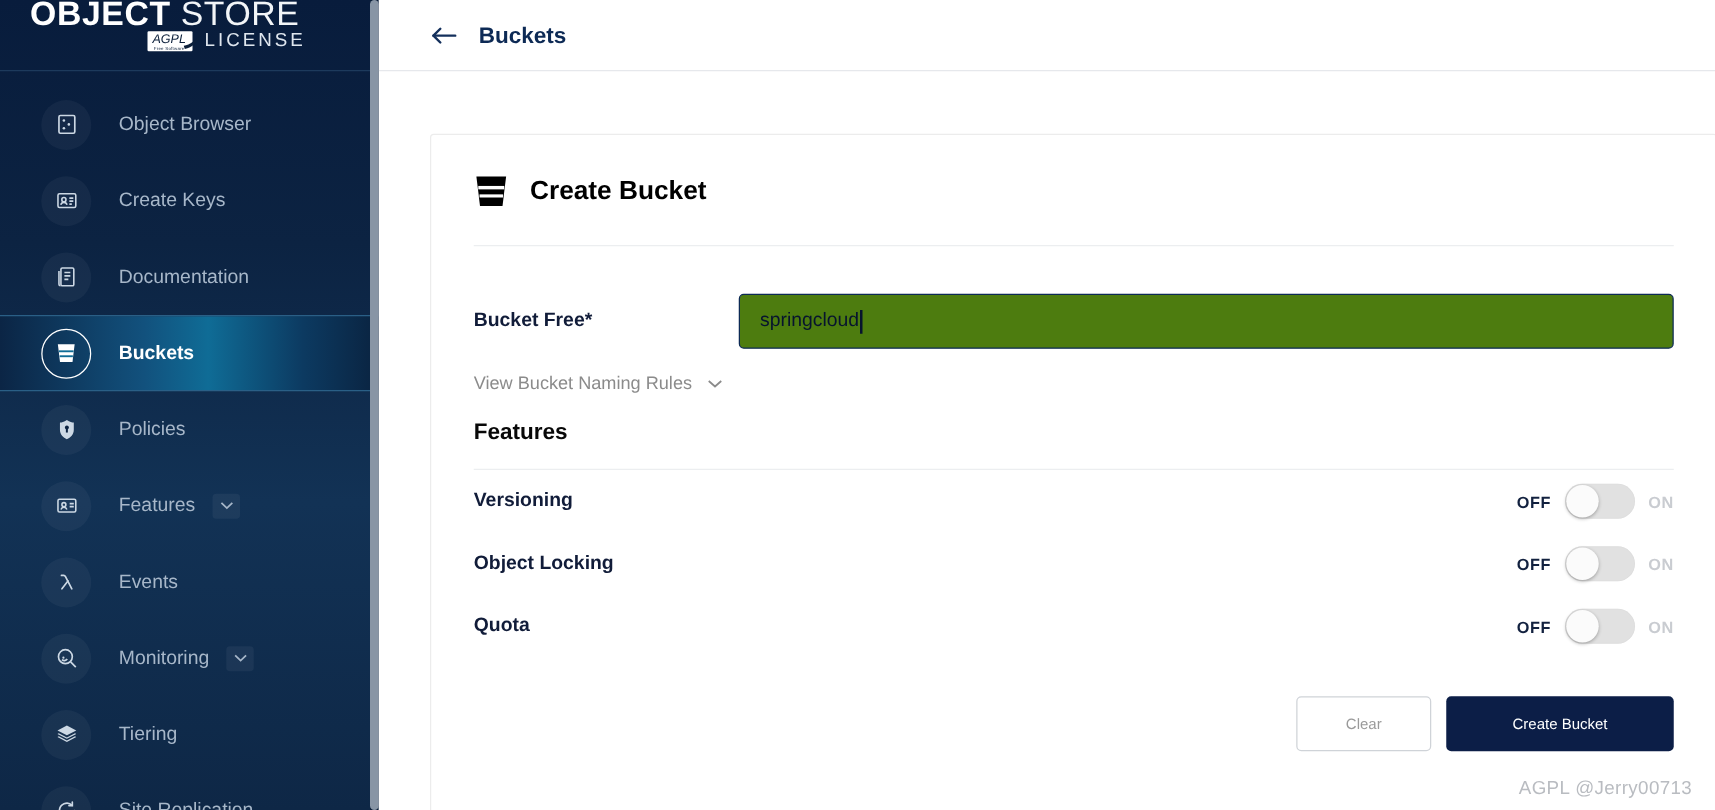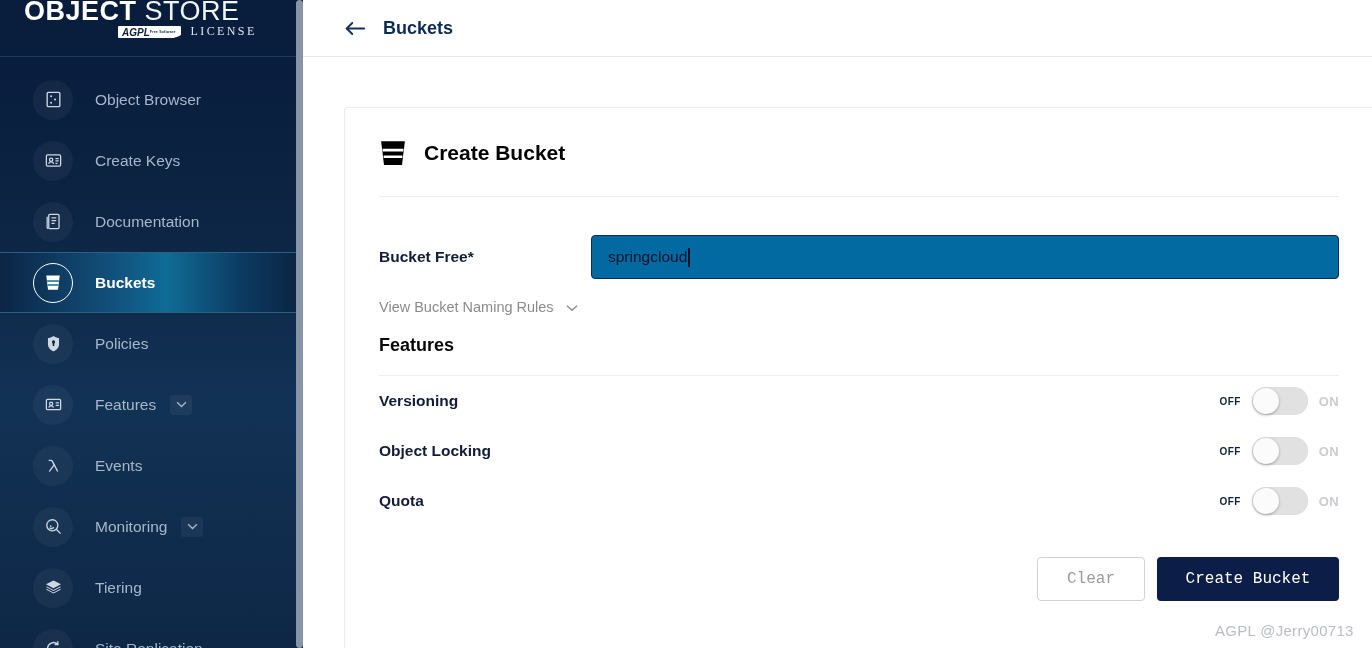--- a/index.html
+++ b/index.html
@@ -30,34 +30,34 @@
     color: #ffffff;
   }
   .logo-text .b { font-weight: bold; }
   .logo-text .l { font-weight: 300; color: #f2f5f8; }
   .license-row {
     position: absolute; left: 118px; top: 24px;
     display: flex; align-items: center; gap: 10px;
   }
   .agpl-badge {
     background: #fff; color: #0b1f3a;
-    font-size: 10px; font-weight: bold; font-style: italic;
+    font-size: 10px; font-weight: normal; font-style: italic;
     padding: 1px 5px 0 4px; line-height: 11px;
     border-radius: 1px;
     position: relative;
-    display: flex; flex-direction: row; align-items: center;
+    display: flex; flex-direction: column; align-items: center;
   }
   .agpl-badge .sub { font-size: 3.5px; font-style: normal; letter-spacing: 0.2px; line-height: 4px; }
   .agpl-swoosh {
     position: absolute; right: -9px; top: 0px;
     width: 17px; height: 15px;
     color: #0b1f3a;
   }
   .license-word {
-    color: #dfe6ee; font-size: 12px; letter-spacing: 2.4px; font-weight: 300; font-family: Liberation Serif, serif;
+    color: #dfe6ee; font-size: 15px; letter-spacing: 2.4px; font-weight: 300;
   }
 
   .nav { padding-top: 12px; }
   .nav-item {
     display: flex; align-items: center;
     height: 61px; padding-left: 33px;
     color: #a7b7c9; font-size: 15.5px;
     cursor: pointer; position: relative;
   }
   .nav-item .icon-circle {
@@ -129,63 +129,63 @@
     width: 212px; flex: 0 0 212px;
     font-size: 15.5px; font-weight: bold; color: #111c39;
   }
   .text-input {
     flex: 1; height: 44px;
     border: 1.6px solid #0d2a55; border-radius: 4px;
     padding: 0 16px;
     font-size: 15.5px; color: #07142e;
     font-family: "Liberation Sans", sans-serif;
     display: flex; align-items: center;
-    background: #0369a1;
+    background: #4d7c0f;
   }
   .caret {
     display: inline-block; width: 1.5px; height: 19px;
     background: #07142e; margin-left: 1px;
   }
   .naming-rules {
     margin-top: 20px; display: flex; align-items: center; gap: 12px;
     color: #8b8b8b; font-size: 14.5px; cursor: pointer;
   }
   .features-title {
     margin-top: 20px;
     font-size: 18px; font-weight: bold; color: #080808;
   }
   .features-divider { height: 1px; background: #eceef0; margin-top: 19px; }
 
   .feature-row {
     display: flex; align-items: center; height: 50px;
   }
   .feature-label { flex: 1; font-size: 15.5px; font-weight: bold; color: #111c39; }
   .toggle-wrap { display: flex; align-items: center; gap: 11px; }
-  .toggle-off-label { font-size: 10px; font-weight: bold; color: #12213f; letter-spacing: 0.4px; }
+  .toggle-off-label { font-size: 13px; font-weight: bold; color: #12213f; letter-spacing: 0.4px; }
   .toggle-on-label { font-size: 13px; color: #c9ccd1; letter-spacing: 0.4px; font-weight: bold; }
   .switch {
     width: 56px; height: 28px; border-radius: 16px;
     background: #e1e1e1; position: relative; cursor: pointer;
     box-shadow: inset 0 0 1px rgba(0,0,0,0.08);
   }
   .switch .knob {
     position: absolute; left: 1px; top: 1px;
     width: 26px; height: 26px; border-radius: 50%;
     background: #fbfbfb;
     box-shadow: 0 1px 3px rgba(0,0,0,0.30);
   }
 
   .actions {
     display: flex; justify-content: flex-end; align-items: center; gap: 12px;
     margin-top: 31px;
   }
   .btn {
-    height: 44px; border-radius: 4px; font-size: 16px;
+    height: 44px; border-radius: 4px; font-size: 12px;
     display: flex; align-items: center; justify-content: center;
-    cursor: pointer; font-family: Liberation Mono, monospace;
+    cursor: pointer; font-family: Liberation Sans, sans-serif;
   }
   .btn-clear {
     width: 108px; background: #ffffff;
     border: 1px solid #cfd3d8; color: #9a9a9a;
   }
   .btn-create {
     width: 182px; background: #0c1e47; color: #ffffff; border: none;
   }
 
   .watermark {

